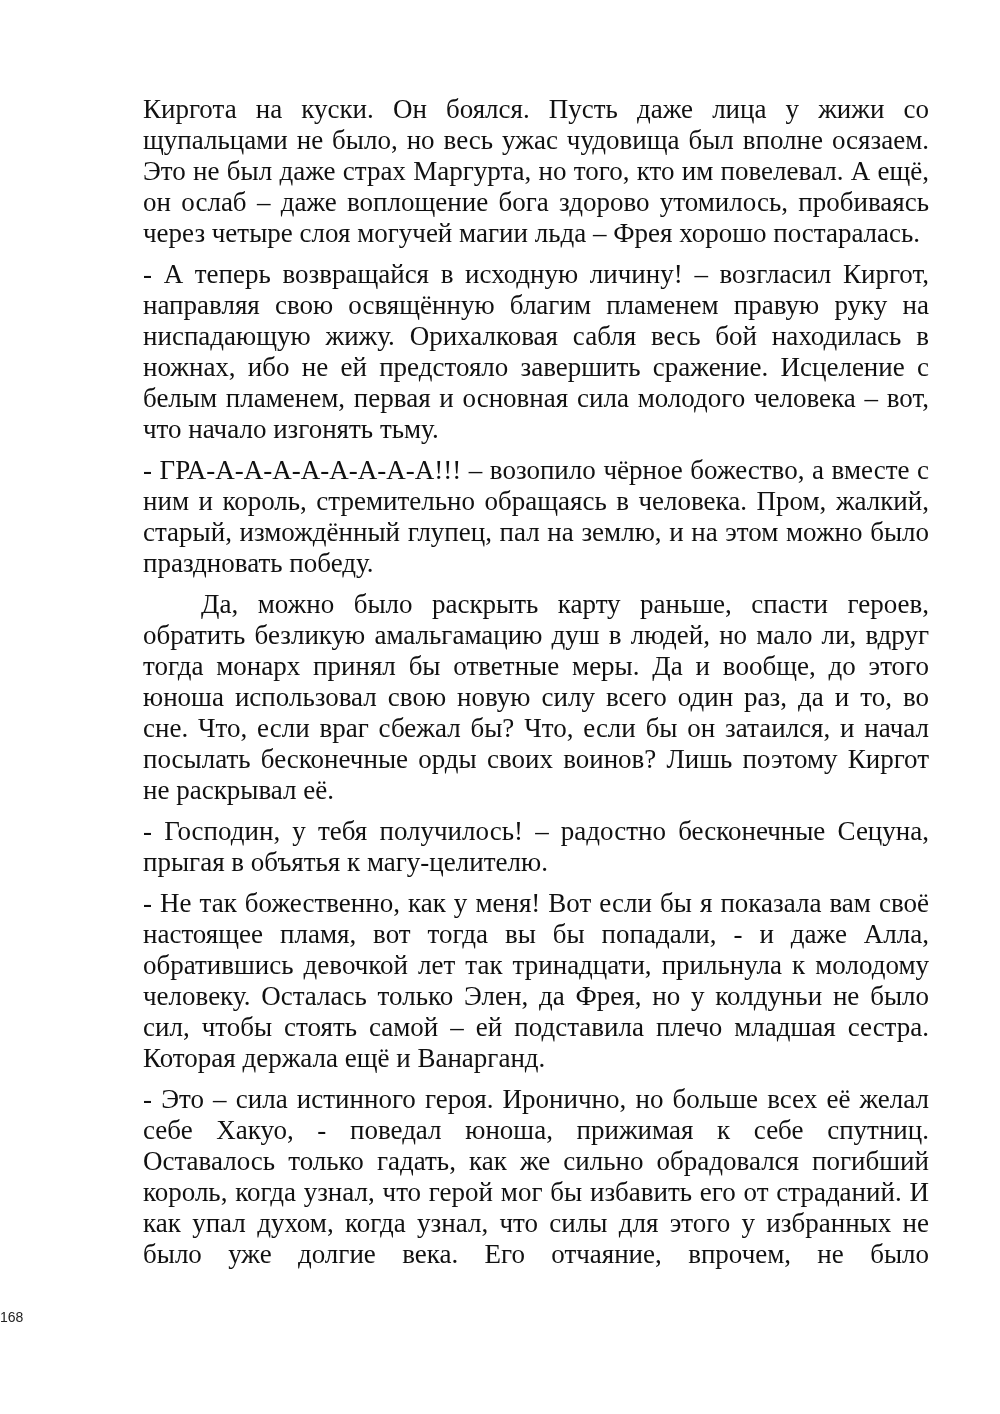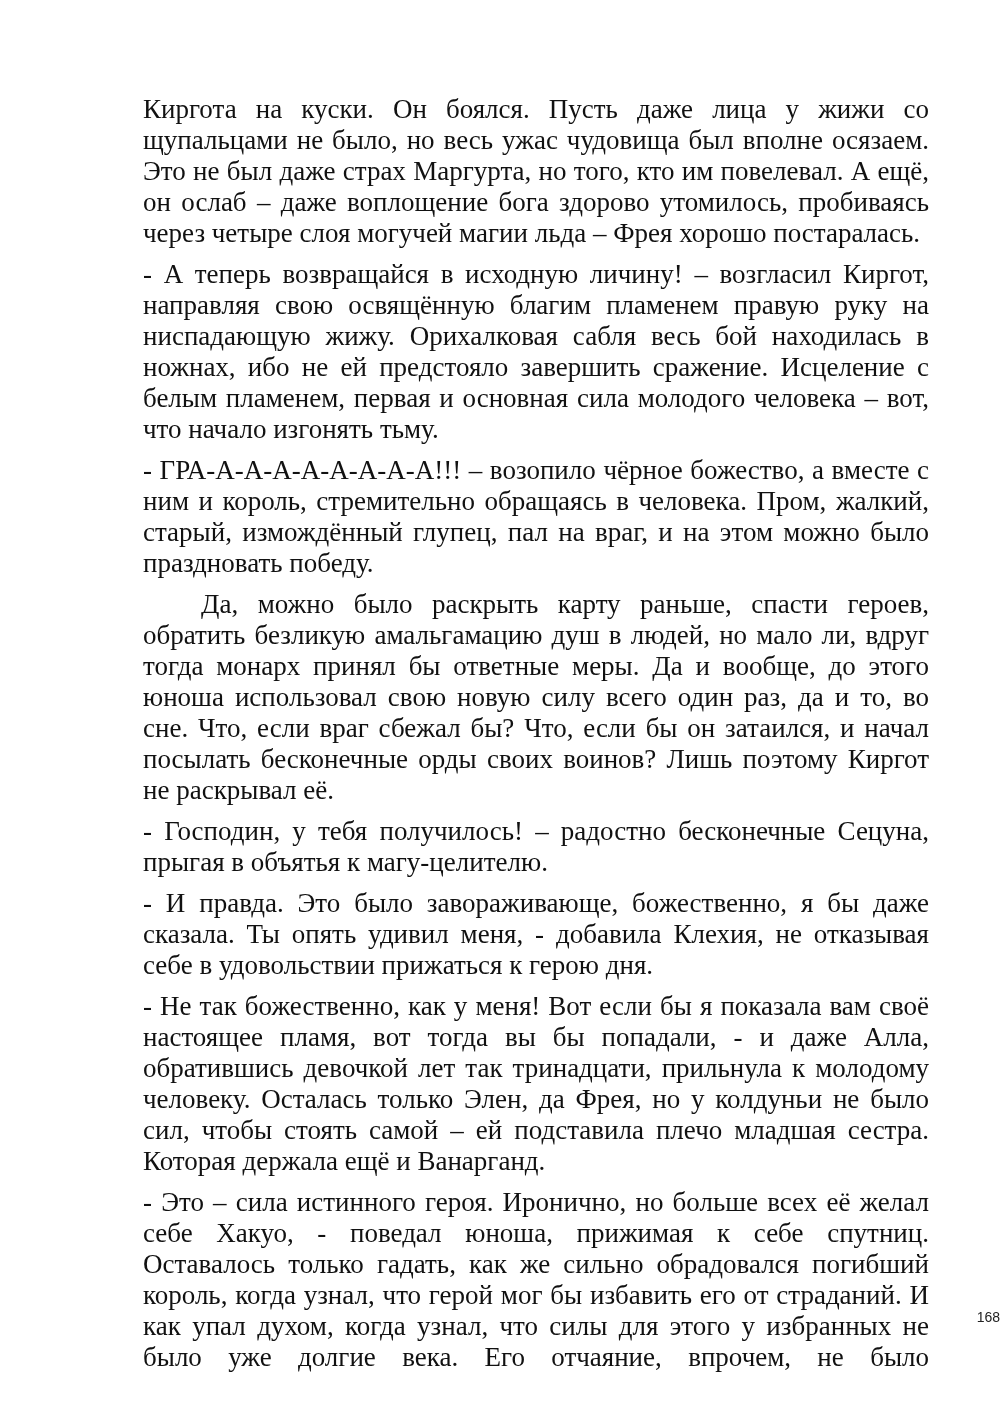--- a/index.html
+++ b/index.html
@@ -32,33 +32,32 @@
     text-indent: 58px;
   }
   .page p.last {
     text-align-last: justify;
   }
   .page-number {
     position: absolute;
     left: 0;
     width: 1000px;
     top: 1309px;
-    text-align: right;
+    text-align: left;
     font-family: "Liberation Sans", sans-serif;
     font-size: 14px;
     color: #222222;
   }
 </style>
 </head>
 <body>
 
 <div class="page">
   <p>Киргота на куски. Он боялся. Пусть даже лица у жижи со щупальцами не было, но весь ужас чудовища был вполне осязаем. Это не был даже страх Маргурта, но того, кто им повелевал. А ещё, он ослаб – даже воплощение бога здорово утомилось, пробиваясь через четыре слоя могучей магии льда – Фрея хорошо постаралась.</p>
   <p>- А теперь возвращайся в исходную личину! – возгласил Киргот, направляя свою освящённую благим пламенем правую руку на ниспадающую жижу. Орихалковая сабля весь бой находилась в ножнах, ибо не ей предстояло завершить сражение. Исцеление с белым пламенем, первая и основная сила молодого человека – вот, что начало изгонять тьму.</p>
-  <p>- ГРА-А-А-А-А-А-А-А-А!!! – возопило чёрное божество, а вместе с ним и король, стремительно обращаясь в человека. Пром, жалкий, старый, измождённый глупец, пал на враг, и на этом можно было праздновать победу.</p>
+  <p>- ГРА-А-А-А-А-А-А-А-А!!! – возопило чёрное божество, а вместе с ним и король, стремительно обращаясь в человека. Пром, жалкий, старый, измождённый глупец, пал на землю, и на этом можно было праздновать победу.</p>
   <p class="indent">Да, можно было раскрыть карту раньше, спасти героев, обратить безликую амальгамацию душ в людей, но мало ли, вдруг тогда монарх принял бы ответные меры. Да и вообще, до этого юноша использовал свою новую силу всего один раз, да и то, во сне. Что, если враг сбежал бы? Что, если бы он затаился, и начал посылать бесконечные орды своих воинов? Лишь поэтому Киргот не раскрывал её.</p>
   <p>- Господин, у тебя получилось! – радостно бесконечные Сецуна, прыгая в объятья к магу-целителю.</p>
-  <p>- И правда. Это было завораживающе, божественно, я бы даже сказала. Ты опять удивил меня, - добавила Клехия, не отказывая себе в удовольствии прижаться к герою дня.</p>
   <p>- Не так божественно, как у меня! Вот если бы я показала вам своё настоящее пламя, вот тогда вы бы попадали, - и даже Алла, обратившись девочкой лет так тринадцати, прильнула к молодому человеку. Осталась только Элен, да Фрея, но у колдуньи не было сил, чтобы стоять самой – ей подставила плечо младшая сестра. Которая держала ещё и Ванарганд.</p>
   <p class="last">- Это – сила истинного героя. Иронично, но больше всех её желал себе Хакуо, - поведал юноша, прижимая к себе спутниц. Оставалось только гадать, как же сильно обрадовался погибший король, когда узнал, что герой мог бы избавить его от страданий. И как упал духом, когда узнал, что силы для этого у избранных не было уже долгие века. Его отчаяние, впрочем, не было</p>
 </div>
 
 <div class="page-number">168</div>
 
 </body></html>

